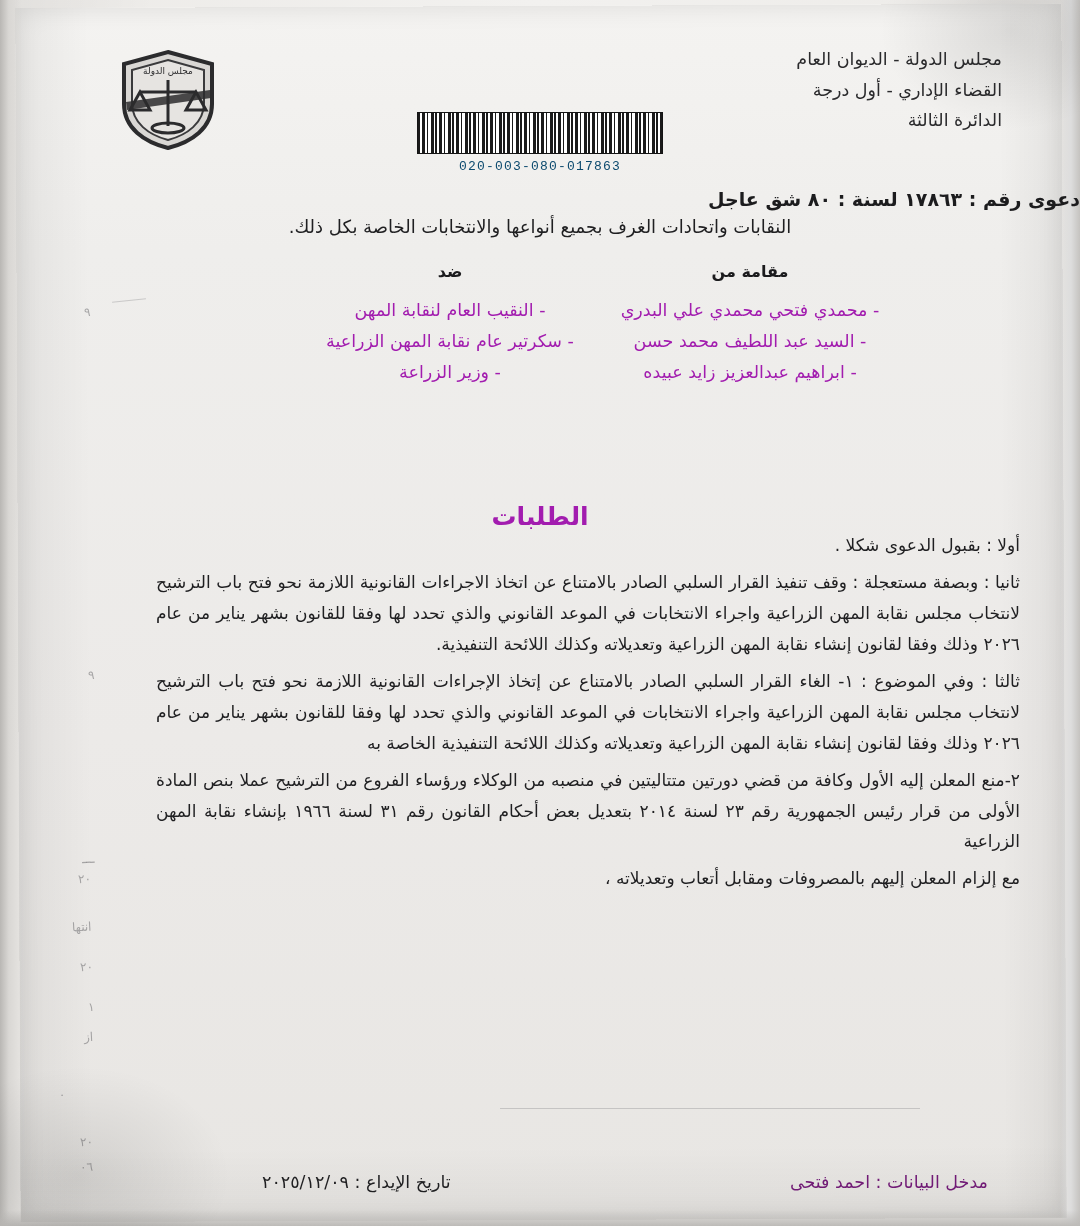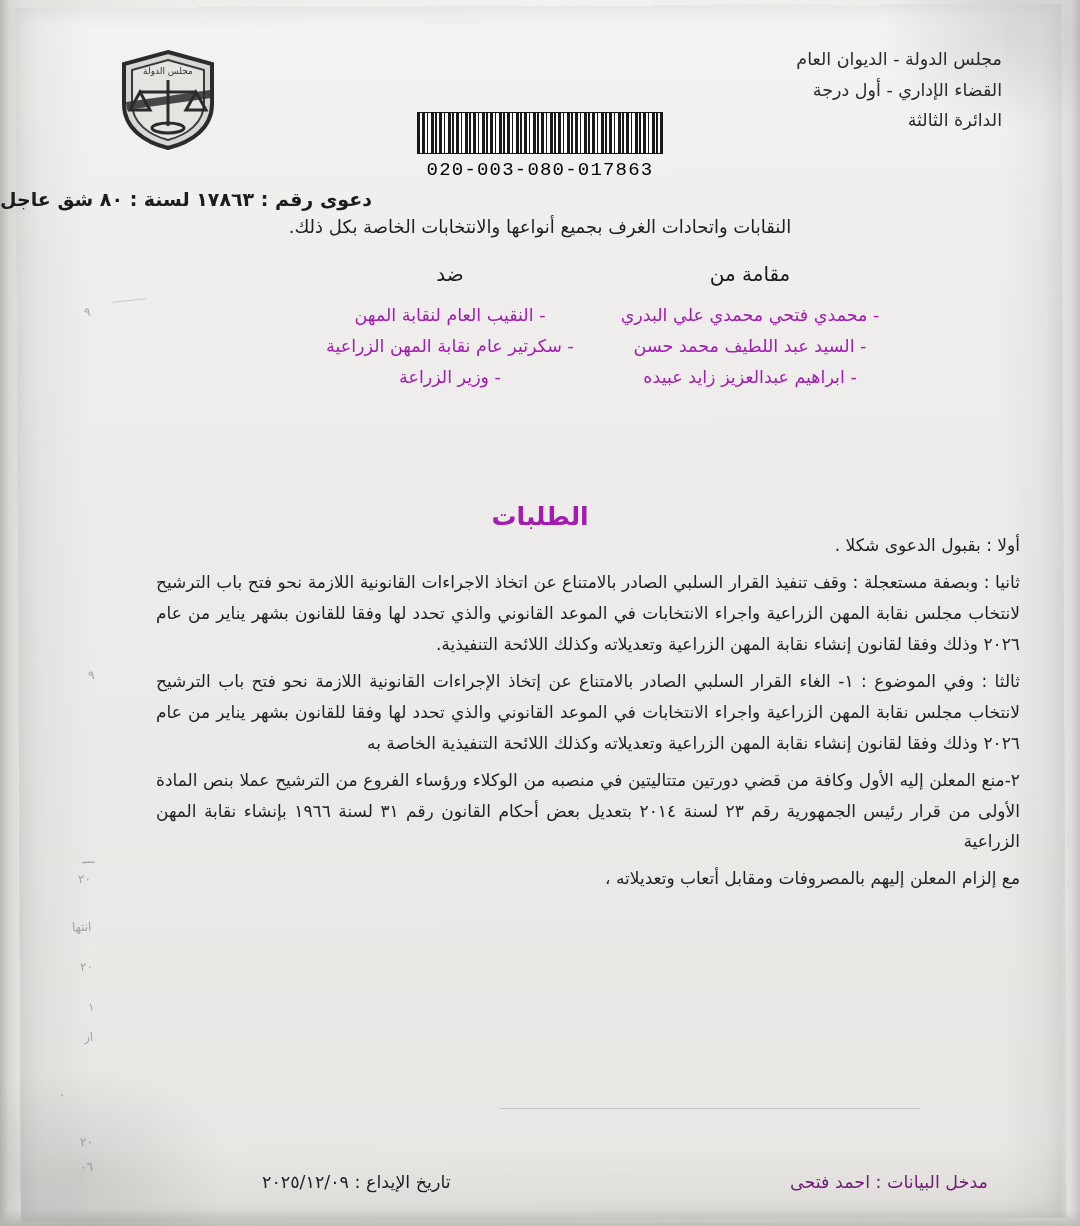--- a/index.html
+++ b/index.html
@@ -133,32 +133,32 @@
       #1a1a1a 9px, #1a1a1a 10px,
       #ffffff 10px, #ffffff 13px,
       #1a1a1a 13px, #1a1a1a 16px,
       #ffffff 16px, #ffffff 17px
     );
     border: 1px solid #141414;
   }
   .barcode-num {
     margin-top: 5px;
     font-family: "Liberation Mono", "DejaVu Sans Mono", monospace;
-    font-size: 19px;
+    font-size: 13px;
     letter-spacing: 1.2px;
-    color: #000000;
+    color: #0c4a6e;
     direction: ltr;
   }
 
   
   .case-no {
     position: absolute;
     top: 188px;
     left: 0; right: 0;
-    text-align: left;
+    text-align: right;
     font-size: 19px;
     font-weight: bold;
     color: #1c1c1e;
   }
   .case-sub {
     position: absolute;
     top: 216px;
     left: 0; right: 0;
     text-align: center;
     font-size: 18px;
@@ -174,22 +174,22 @@
     text-align: center;
   }
   .party-against {
     position: absolute;
     top: 262px;
     left: 300px;
     width: 300px;
     text-align: center;
   }
   .party-heading {
-    font-size: 20px;
-    font-weight: normal;
+    font-size: 16px;
+    font-weight: bold;
     margin-bottom: 14px;
     color: #1b1b1d;
   }
   .party-list {
     list-style: none;
     margin: 0;
     padding: 0;
     font-size: 17.5px;
     line-height: 1.78;
     color: #a21caf;

